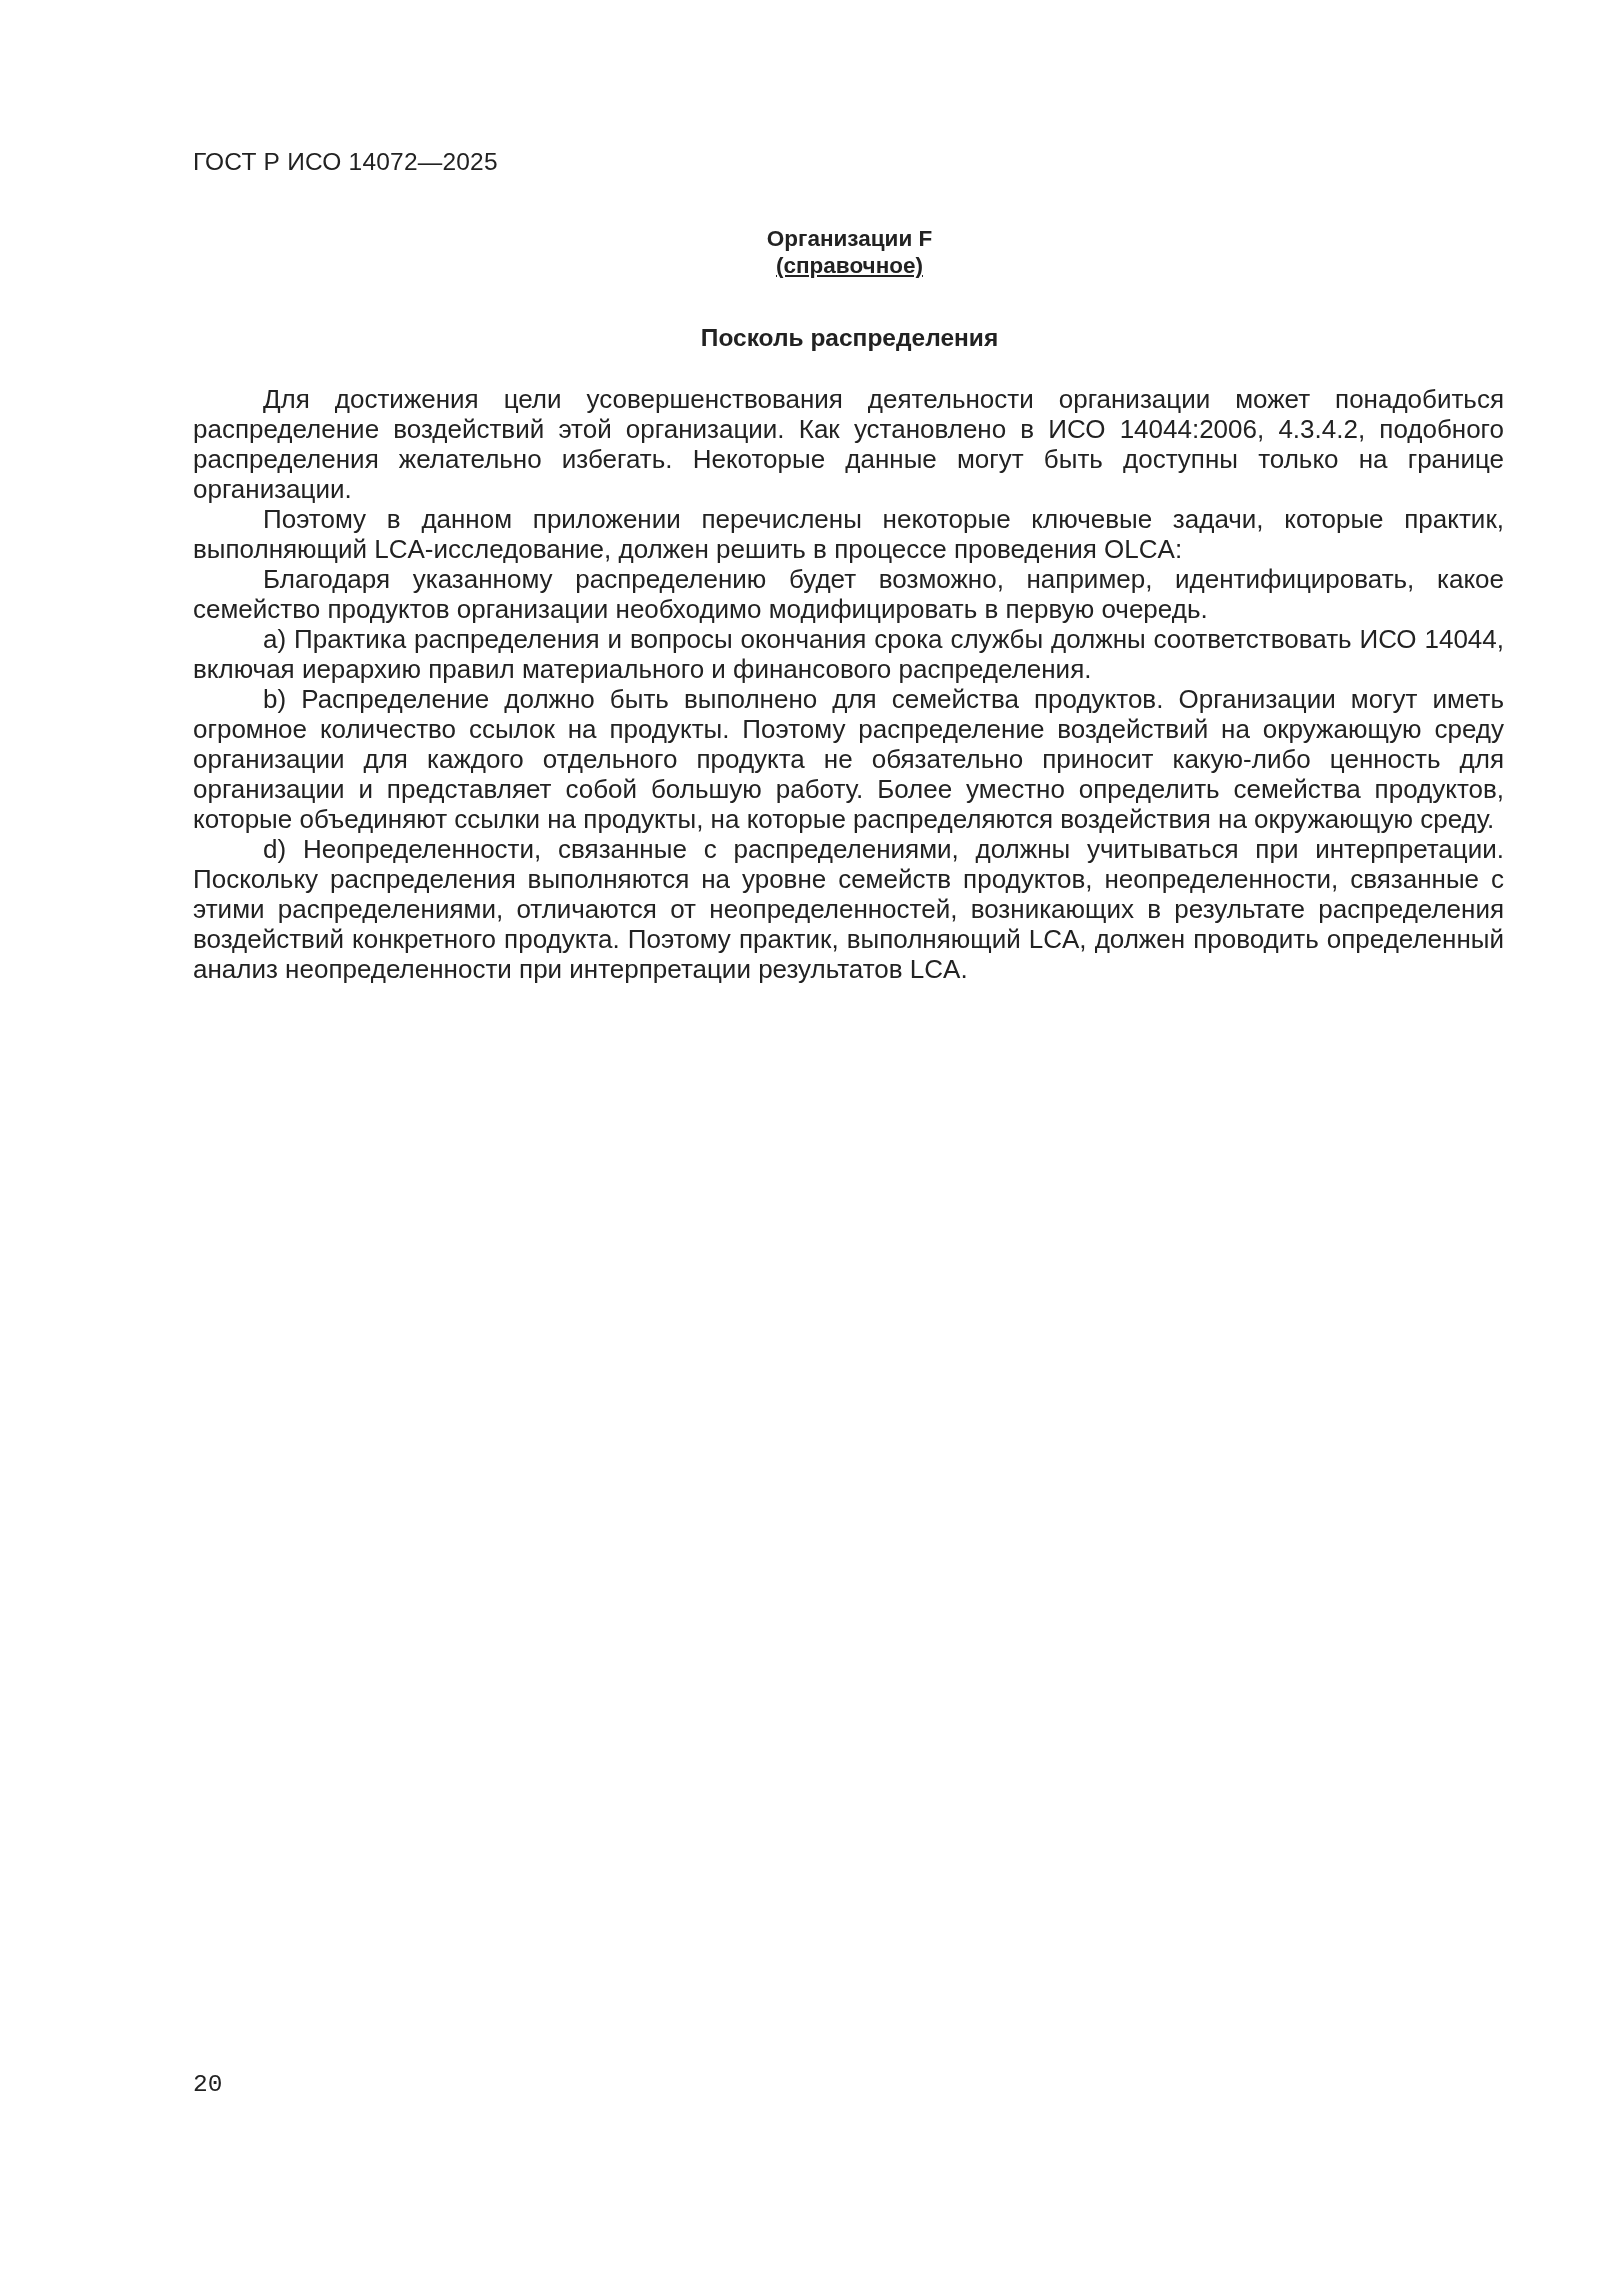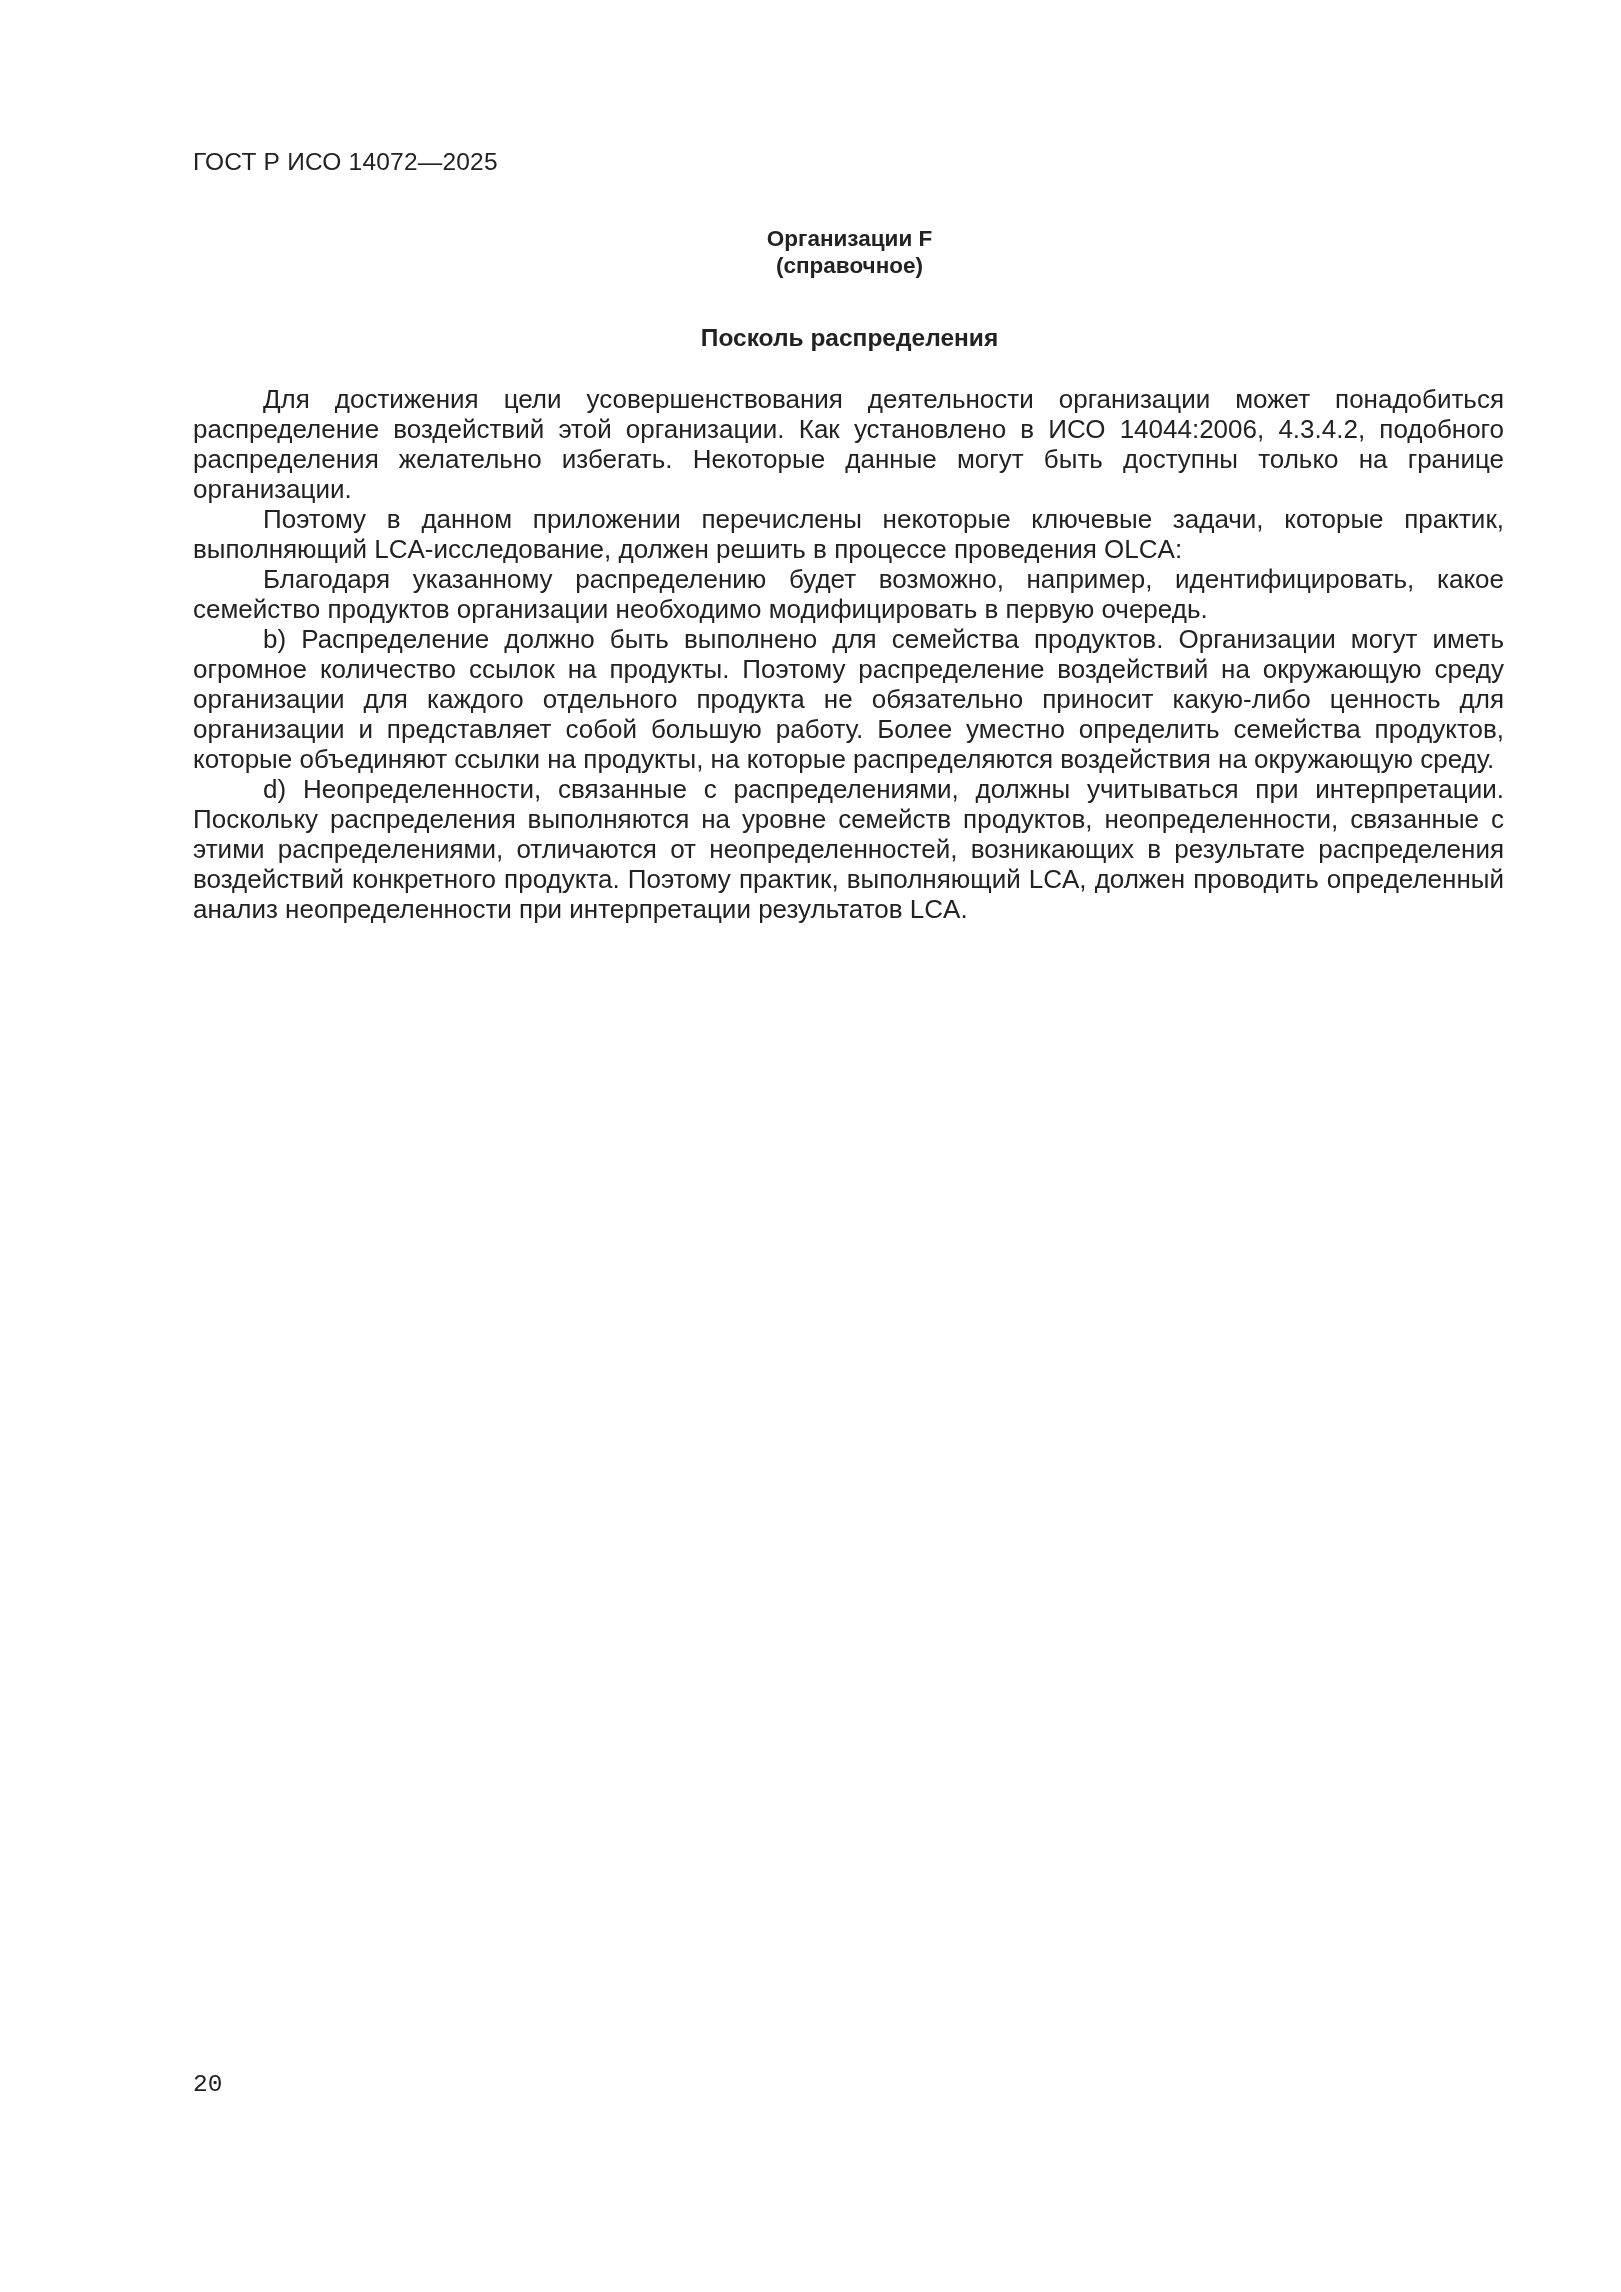--- a/index.html
+++ b/index.html
@@ -33,20 +33,21 @@
   }
   .annex-title {
     top: 226px;
     font-size: 22.5px;
     line-height: 26.5px;
   }
   .annex-kind {
     top: 253px;
     font-size: 22.5px;
     line-height: 26.5px;
+    text-decoration: underline;
   }
   .section-title {
     top: 323px;
     font-size: 24.5px;
     line-height: 29px;
   }
   .body-text {
     position: absolute;
     left: 193px;
     top: 384px;
@@ -75,18 +76,19 @@
 <div class="doc-header">ГОСТ Р ИСО 14072—2025</div>
 
 <div class="annex-block annex-title">Организации F</div>
 <div class="annex-block annex-kind">(справочное)</div>
 <div class="annex-block section-title">Посколь распределения</div>
 
 <div class="body-text">
   <p>Для достижения цели усовершенствования деятельности организации может понадобиться распределение воздействий этой организации. Как установлено в ИСО 14044:2006, 4.3.4.2, подобного распределения желательно избегать. Некоторые данные могут быть доступны только на границе организации.</p>
   <p>Поэтому в данном приложении перечислены некоторые ключевые задачи, которые практик, выполняющий LCA-исследование, должен решить в процессе проведения OLCA:</p>
   <p>Благодаря указанному распределению будет возможно, например, идентифицировать, какое семейство про­дуктов организации необходимо модифицировать в первую очередь.</p>
+  <p>a) Практика распределения и вопросы окончания срока службы должны соответствовать ИСО 14044, вклю­чая иерархию правил материального и финансового распределения.</p>
   <p>b) Распределение должно быть выполнено для семейства продуктов. Организации могут иметь огромное количество ссылок на продукты. Поэтому распределение воздействий на окружающую среду организации для каж­дого отдельного продукта не обязательно приносит какую-либо ценность для организации и представляет собой большую работу. Более уместно определить семейства продуктов, которые объединяют ссылки на продукты, на которые распределяются воздействия на окружающую среду.</p>
   <p>d) Неопределенности, связанные с распределениями, должны учитываться при интерпретации. Посколь­ку распределения выполняются на уровне семейств продуктов, неопределенности, связанные с этими распреде­лениями, отличаются от неопределенностей, возникающих в результате распределения воздействий конкретного продукта. Поэтому практик, выполняющий LCA, должен проводить определенный анализ неопределенности при интерпретации результатов LCA.</p>
 </div>
 
 <div class="page-number">20</div>
 
 
 </body></html>

